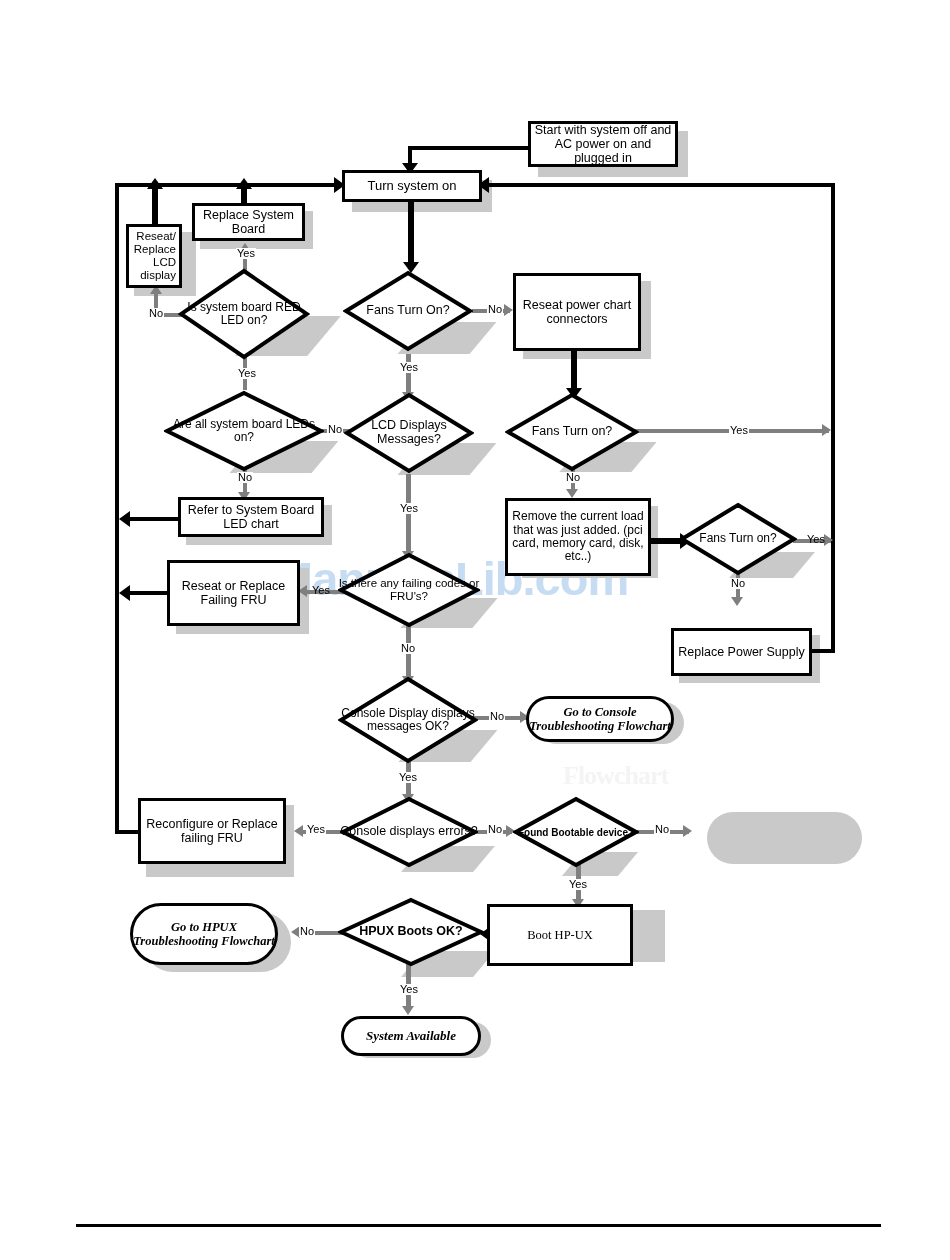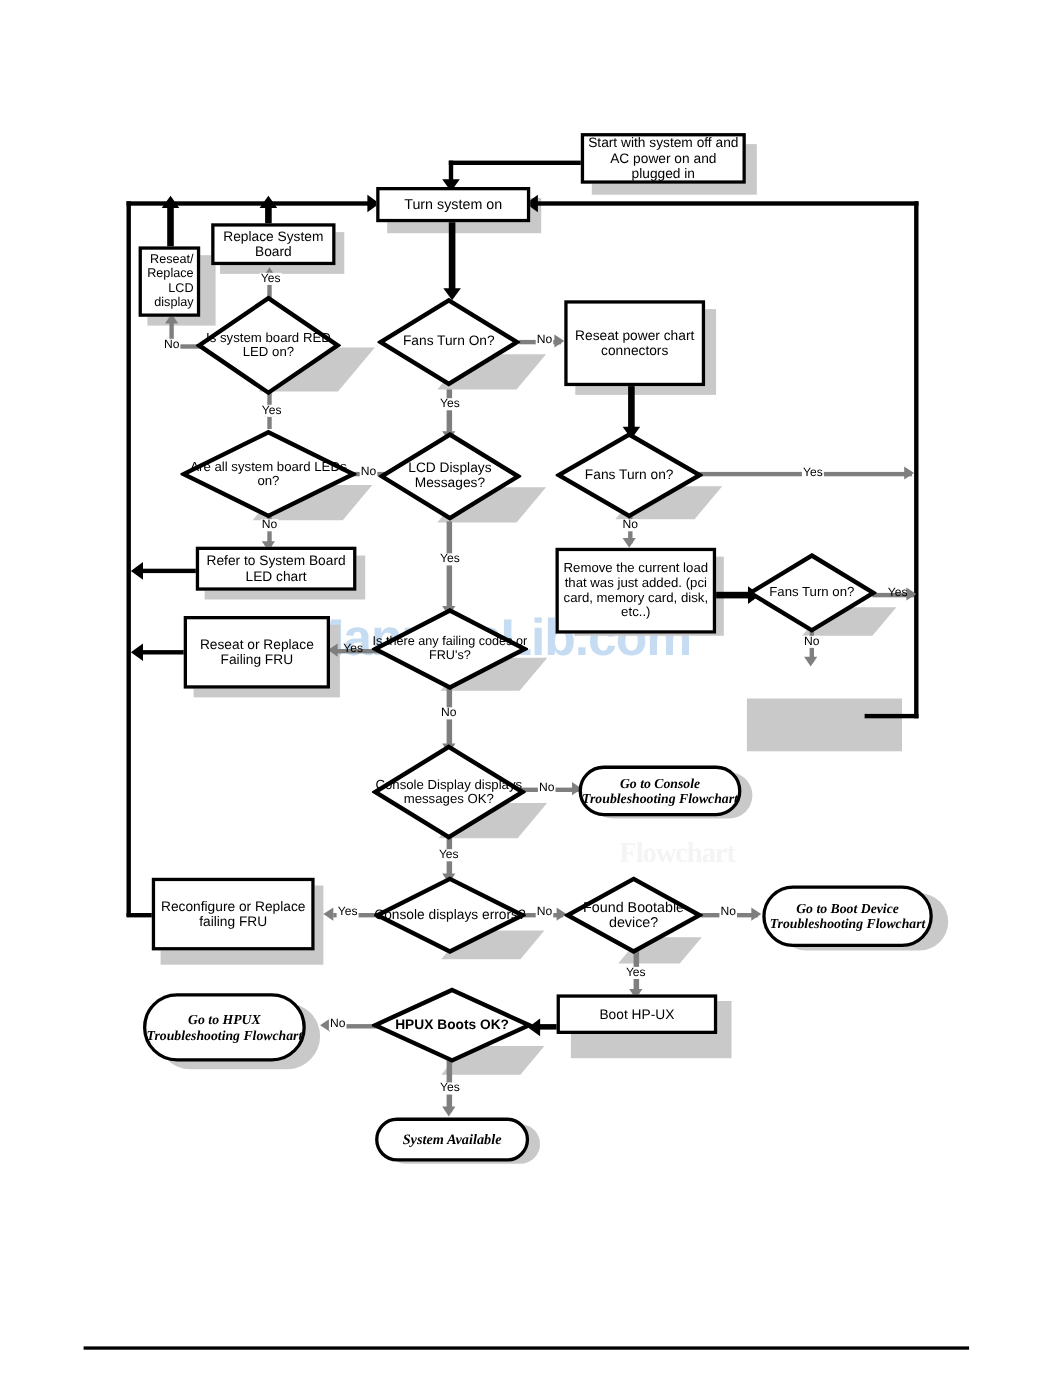--- a/index.html
+++ b/index.html
@@ -250,36 +250,36 @@
   </div>
 
   <div class="node box" style="left:513px;top:273px;width:128px;height:78px;font-size:12.5px;">
     <span>Reseat power chart connectors</span>
   </div>
 
   <div class="node box" style="left:505px;top:498px;width:146px;height:78px;font-size:12px;">
     <span>Remove the current load that was just added. (pci card, memory card, disk, etc..)</span>
   </div>
 
+  <div class="node box" style="left:671px;top:628px;width:141px;height:48px;font-size:12.5px;">
+    <span>Replace Power Supply</span>
+  </div>
 
   <div class="node box" style="left:138px;top:798px;width:148px;height:66px;font-size:12.5px;">
     <span>Reconfigure or Replace failing FRU</span>
   </div>
 
-  <div class="node box" style="left:506px;top:904px;width:146px;height:36px;font-size:12.5px;">
+  <div class="node box" style="left:487px;top:904px;width:146px;height:62px;font-size:12.5px;font-family:Liberation Serif, serif;">
     <span>Boot HP-UX</span>
   </div>
 
   <div class="node term" style="left:526px;top:696px;width:148px;height:46px;border-radius:23px;font-size:12.5px;">
     <span>Go to Console Troubleshooting Flowchart</span>
   </div>
 
-  <div class="node term" style="left:693px;top:805px;width:155px;height:56px;border-radius:28px;font-size:12.5px;">
-    <span>Go to Boot Device Troubleshooting Flowchart</span>
-  </div>
 
   <div class="node term" style="left:130px;top:903px;width:148px;height:62px;border-radius:31px;font-size:12.5px;">
     <span>Go to HPUX Troubleshooting Flowchart</span>
   </div>
 
   <div class="node term" style="left:341px;top:1016px;width:140px;height:40px;border-radius:20px;font-size:13px;">
     <span>System Available</span>
   </div>
 
   <div class="dia" style="left:178px;top:268px;width:132px;height:92px;">
@@ -328,21 +328,21 @@
     <svg width="138" height="72" viewBox="0 0 138 72">
       <polygon points="69,3 135,36 69,69 3,36" fill="#ffffff" stroke="#000000" stroke-width="4"></polygon>
     </svg>
     <div class="dlabel" style="font-size:12.5px;">Console displays errors?</div>
   </div>
 
   <div class="dia" style="left:513px;top:796px;width:126px;height:72px;">
     <svg width="126" height="72" viewBox="0 0 126 72">
       <polygon points="63,3 123,36 63,69 3,36" fill="#ffffff" stroke="#000000" stroke-width="4"></polygon>
     </svg>
-    <div class="dlabel" style="font-size:13px;">Found Bootable device?</div>
+    <div class="dlabel" style="font-size:10px;font-weight:bold;">Found Bootable device?</div>
   </div>
 
   <div class="dia" style="left:338px;top:897px;width:146px;height:70px;font-weight:bold;">
     <svg width="146" height="70" viewBox="0 0 146 70">
       <polygon points="73,3 143,35 73,67 3,35" fill="#ffffff" stroke="#000000" stroke-width="4"></polygon>
     </svg>
     <div class="dlabel" style="font-size:12.5px;">HPUX Boots OK?</div>
   </div>
 
   <div class="dia" style="left:505px;top:392px;width:134px;height:80px;">

